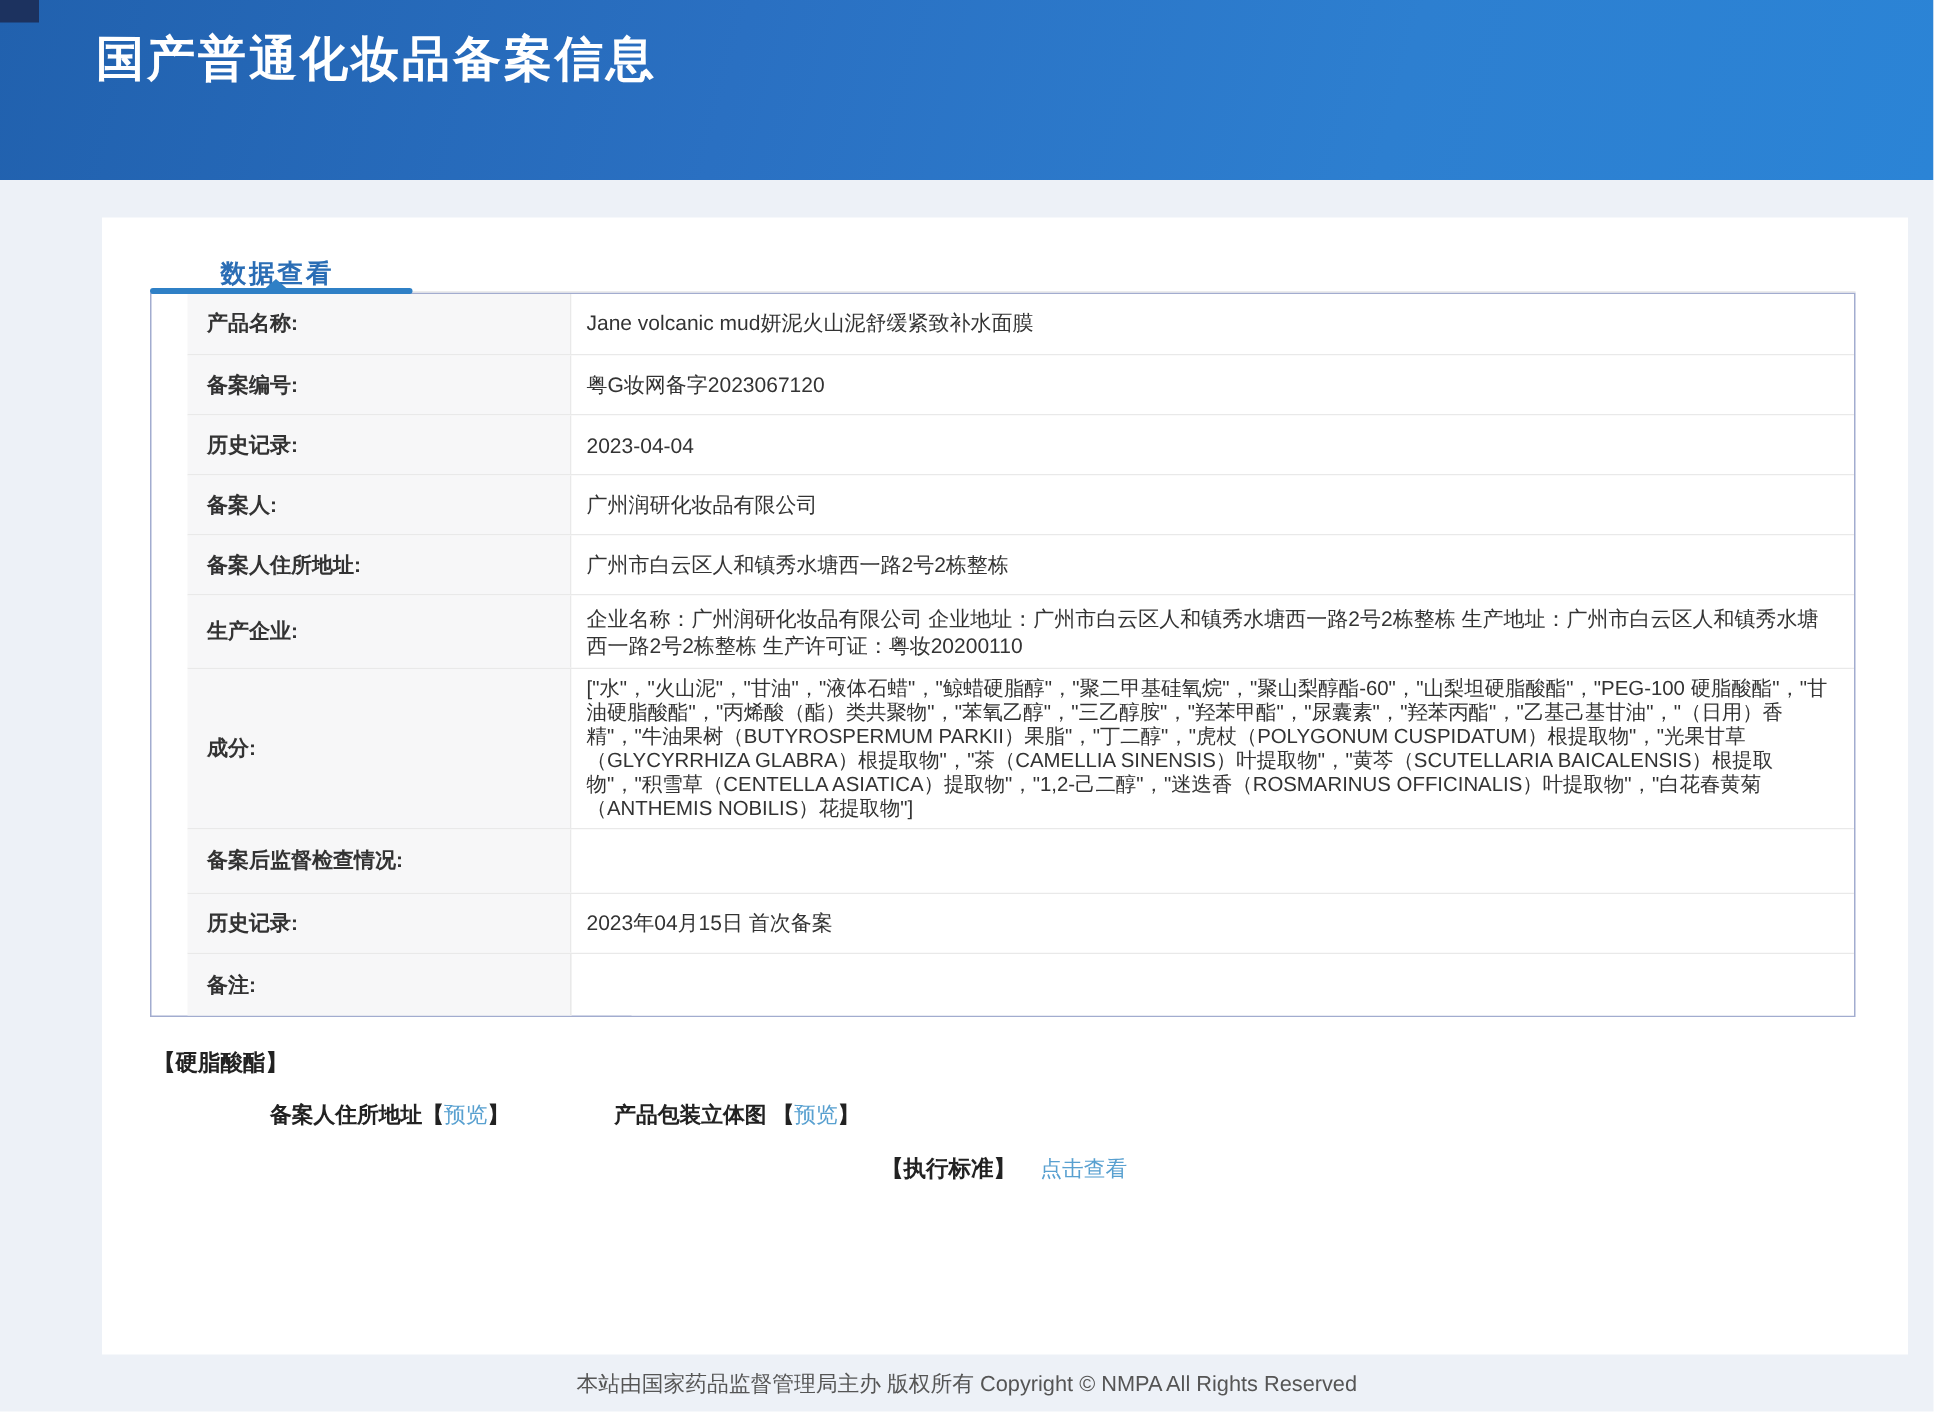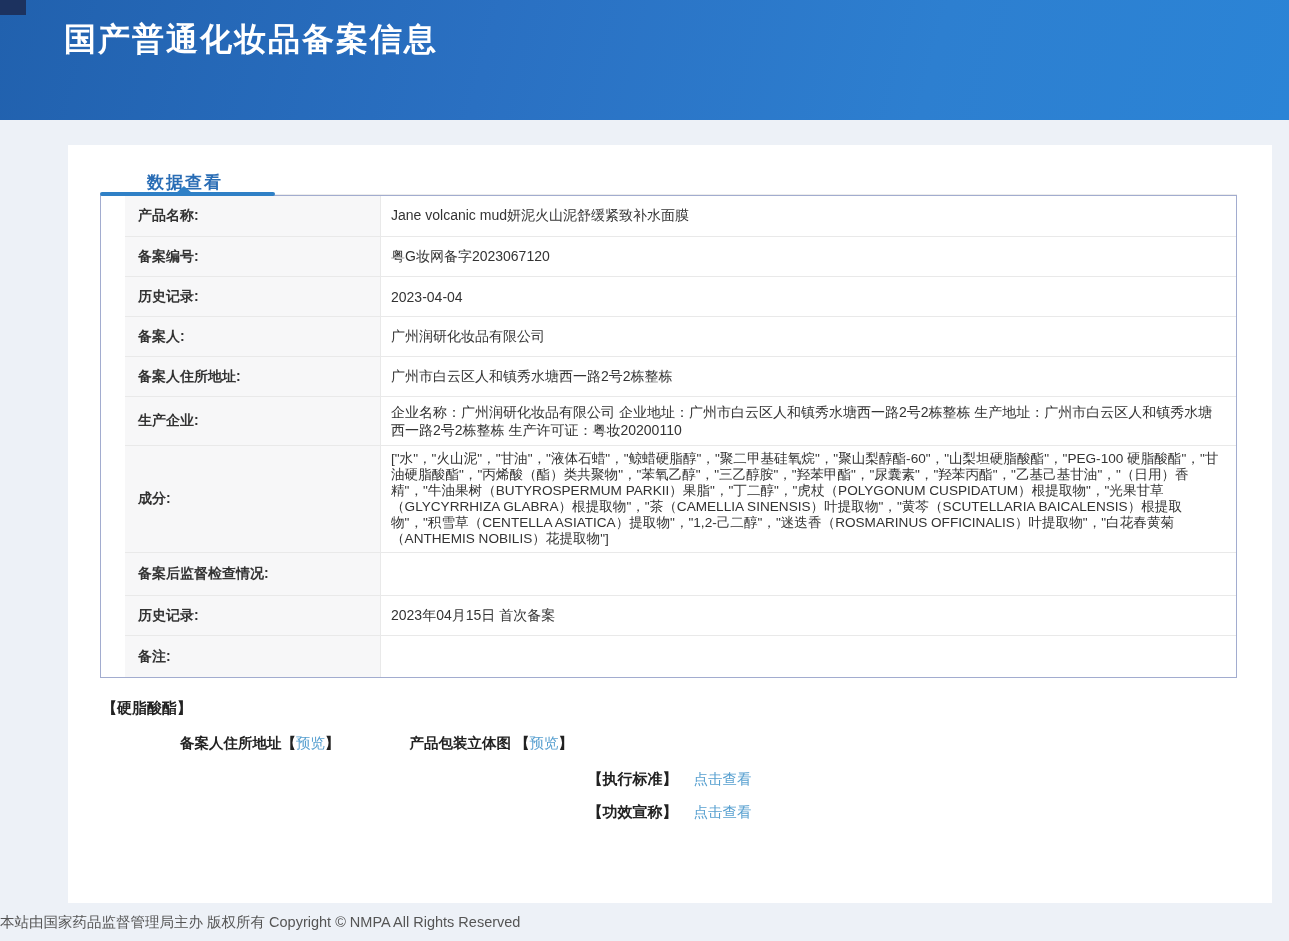--- a/index.html
+++ b/index.html
@@ -84,21 +84,21 @@
   a.blue-link, .blue-link {
     color:#58a0d0; text-decoration:none; cursor:pointer; font-weight:normal;
   }
   .std-line { margin:17px 0 0 2px; font-size:15px;text-align:center; }
   .std-line .section-title { display:inline; }
   .std-line .blue-link { margin-left:12px; font-size:14.5px; }
   .eff-line { margin:14px 0 0 2px; }
   
   .footer {
     position:absolute; left:0; top:903px; width:1289px; height:38px;
-    display:flex; align-items:center; justify-content:flex-start;
+    display:flex; align-items:center; justify-content:center;
     color:#555; font-size:14.5px;
   }
 </style>
 </head>
 <body>
 
 <div class="banner">
   <div class="corner-artifact"></div>
   <h1>国产普通化妆品备案信息</h1>
 </div>
@@ -161,23 +161,19 @@
     <div class="pack-line">
       <span class="pack-item"><span>备案人住所地址</span><span class="bracket">【</span><span class="blue-link">预览</span><span class="bracket">】</span></span>
       <span class="pack-item pack-item-2"><span>产品包装立体图 </span><span class="bracket">【</span><span class="blue-link">预览</span><span class="bracket">】</span></span>
     </div>
 
     <div class="std-line">
       <span class="section-title">【执行标准】</span>
       <span class="blue-link">点击查看</span>
     </div>
 
-    <div class="std-line eff-line">
-      <span class="section-title">【功效宣称】</span>
-      <span class="blue-link">点击查看</span>
-    </div>
 
   </div>
 </div>
 
 <div class="footer">
   <span>本站由国家药品监督管理局主办 版权所有 Copyright © NMPA All Rights Reserved</span>
 </div>
 
 </body></html>

